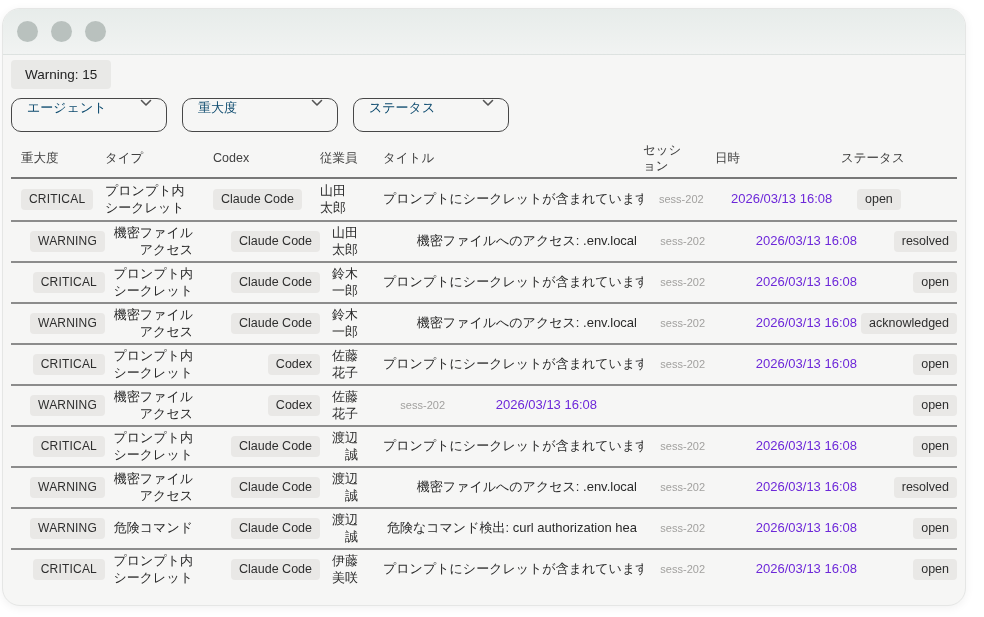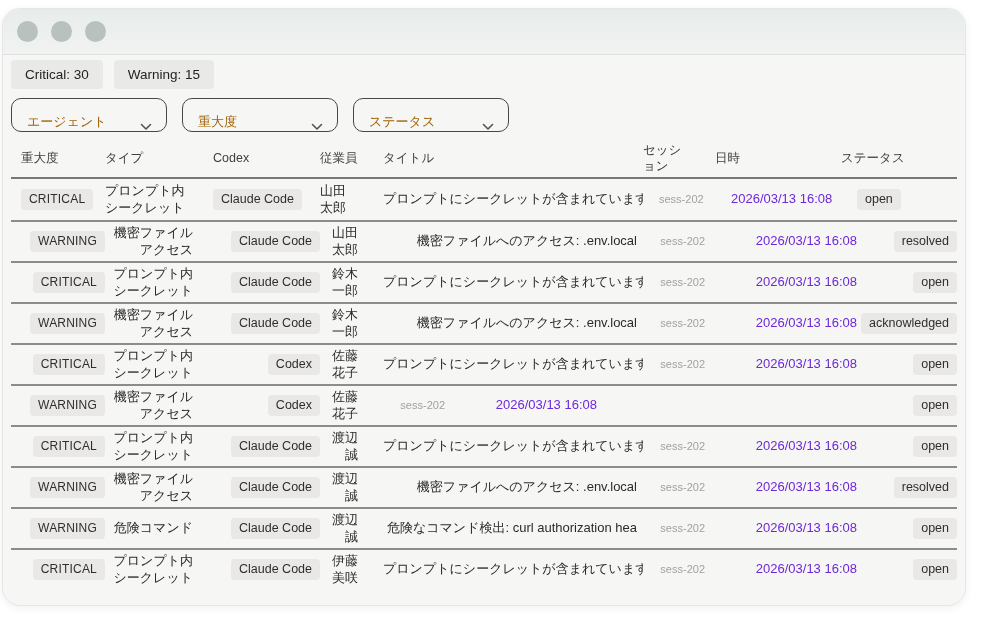--- a/index.html
+++ b/index.html
@@ -23,22 +23,22 @@
 
   .summary-row { margin-top:5px; display:flex; gap:11px; }
   .summary-badge {
     background:#e9e9e7; color:#232323; border-radius:4px;
     padding:5px 14px; font-size:13.5px; line-height:19px;
   }
 
   .filters-row { margin-top:9px; display:flex; gap:15px; }
   .filter {
     width:156px; height:34px; border:1.4px solid #474747; border-radius:10px;
-    background:transparent; display:flex; align-items:flex-end; justify-content:space-between;
-    padding:0 14px 0 15px; font-size:13px; color:#a16207; cursor:pointer;
+    background:transparent; display:flex; align-items:flex-start; justify-content:space-between;
+    padding:0 14px 0 15px; font-size:13px; color:#0c4a6e; cursor:pointer;
     font-family:inherit;
   }
   .filter svg { flex:0 0 auto; }
 
   .table { margin-top:9px; }
   .thead { display:flex; align-items:center; height:38px; border-bottom:2px solid #787878; }
   .th { font-size:12.5px; color:#414141; font-weight:500; line-height:1.25; }
 
   .tr { display:flex; align-items:center; height:41px; }
   .tr + .tr { border-top:2px solid #8c8c8c;text-align:right; }
@@ -68,21 +68,20 @@
 <div class="window">
   <div class="titlebar">
     <span class="light"></span>
     <span class="light"></span>
     <span class="light"></span>
   </div>
 
   <div class="content">
 
     <div class="summary-row">
-      <span class="summary-badge">Critical: 30</span>
       <span class="summary-badge">Warning: 15</span>
     </div>
 
     <div class="filters-row">
       <button class="filter">
         <span>エージェント</span>
         <svg width="12" height="8" viewBox="0 0 12 8">
             <polyline points="1.5,1.5 6,6 10.5,1.5" fill="none" stroke="#555" stroke-width="1.6" stroke-linecap="round" stroke-linejoin="round"></polyline>
           </svg>
       </button>

